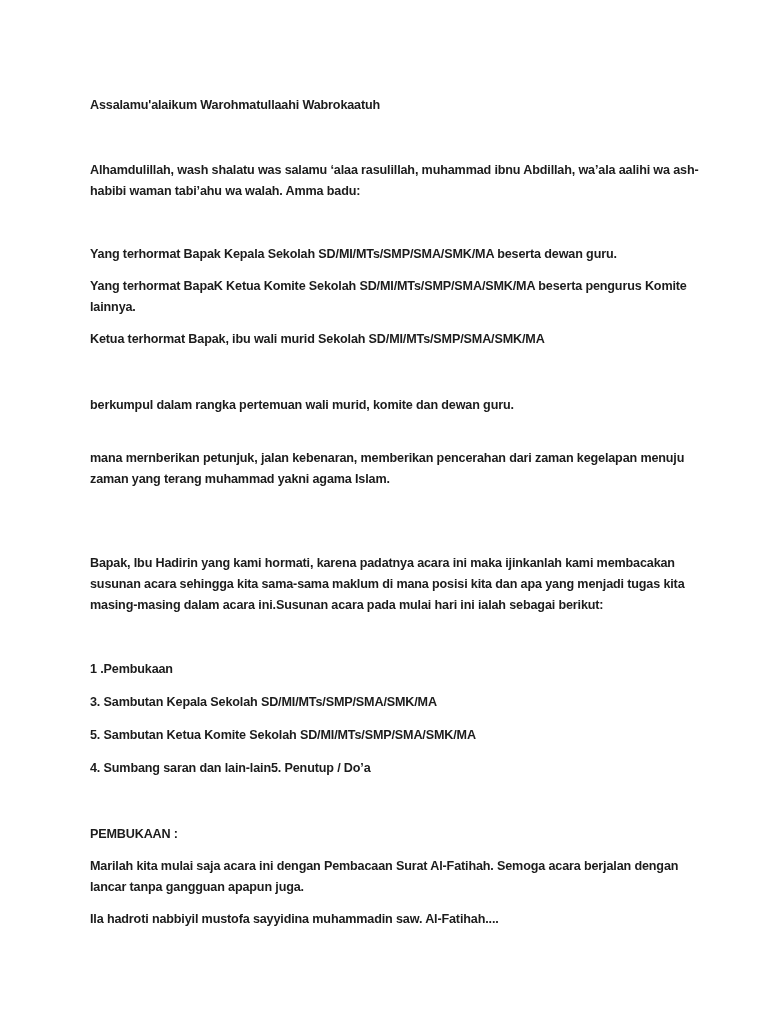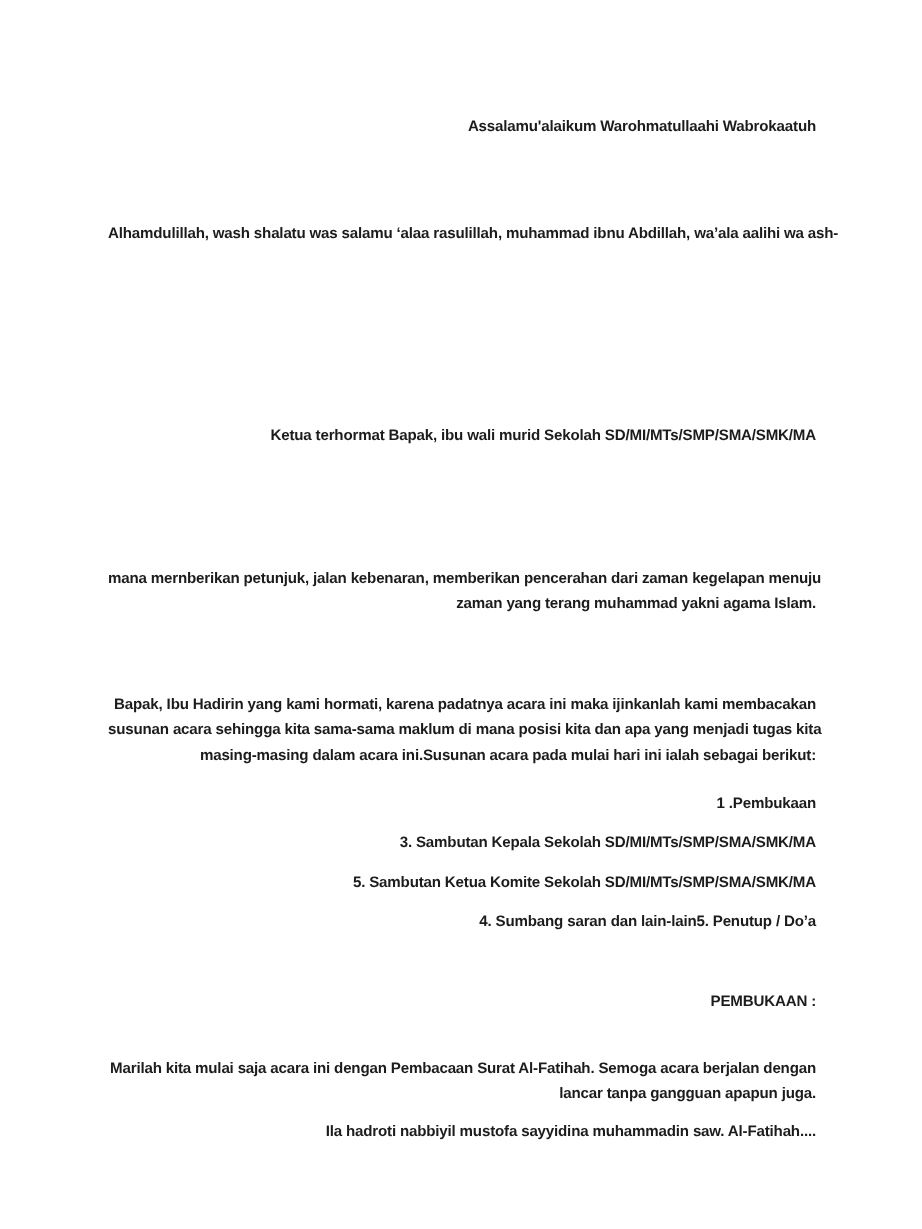--- a/index.html
+++ b/index.html
@@ -13,21 +13,20 @@
       position: relative;
       overflow: hidden;
       font-family: "Liberation Sans", "DejaVu Sans", sans-serif;
       color: #1a1a1a;
     }
     .page {
       position: absolute;
       left: 0; top: 0;
       width: 768px; height: 748px;
       background: #ffffff;
-      text-align: right;
     }
     .line {
       position: absolute;
       left: 90px;
       width: 590px;
       font-size: 12.6px;
       line-height: 20px;
       letter-spacing: -0.15px;
       white-space: nowrap;
       font-weight: 600;
@@ -35,42 +34,50 @@
     }
     .para {
       position: absolute;
       left: 90px;
       width: 590px;
       font-size: 12.6px;
       line-height: 21px;
       letter-spacing: -0.15px;
       font-weight: 600;
       color: #1c1c1c;
-      margin-top: 24px;
     }
     .para span { display: block; white-space: nowrap; }
   </style>
 </head>
 <body>
 
 <div class="page">
 
   <div class="line" style="top:95px">Assalamu'alaikum Warohmatullaahi Wabrokaatuh</div>
 
   <div class="para" style="top:160px">
     <span>Alhamdulillah, wash shalatu was salamu ‘alaa rasulillah, muhammad ibnu Abdillah, wa’ala aalihi wa ash-</span>
+    <span>habibi waman tabi’ahu wa walah. Amma badu:</span>
   </div>
 
+  <div class="para" style="top:244px">
+    <span>Yang terhormat Bapak Kepala Sekolah SD/MI/MTs/SMP/SMA/SMK/MA beserta dewan guru.</span>
+  </div>
 
+  <div class="para" style="top:276px">
+    <span>Yang terhormat BapaK Ketua Komite Sekolah SD/MI/MTs/SMP/SMA/SMK/MA beserta pengurus Komite</span>
+    <span>lainnya.</span>
+  </div>
 
   <div class="para" style="top:329px">
     <span>Ketua terhormat Bapak, ibu wali murid Sekolah SD/MI/MTs/SMP/SMA/SMK/MA</span>
   </div>
 
   <div class="para" style="top:395px">
+    <span>berkumpul dalam rangka pertemuan wali murid, komite dan dewan guru.</span>
   </div>
 
   <div class="para" style="top:448px">
     <span>mana mernberikan petunjuk, jalan kebenaran, memberikan pencerahan dari zaman kegelapan menuju</span>
     <span>zaman yang terang muhammad yakni agama Islam.</span>
   </div>
 
   <div class="para" style="top:553px">
     <span>Bapak, Ibu Hadirin yang kami hormati, karena padatnya acara ini maka ijinkanlah kami membacakan</span>
     <span>susunan acara sehingga kita sama-sama maklum di mana posisi kita dan apa yang menjadi tugas kita</span>

